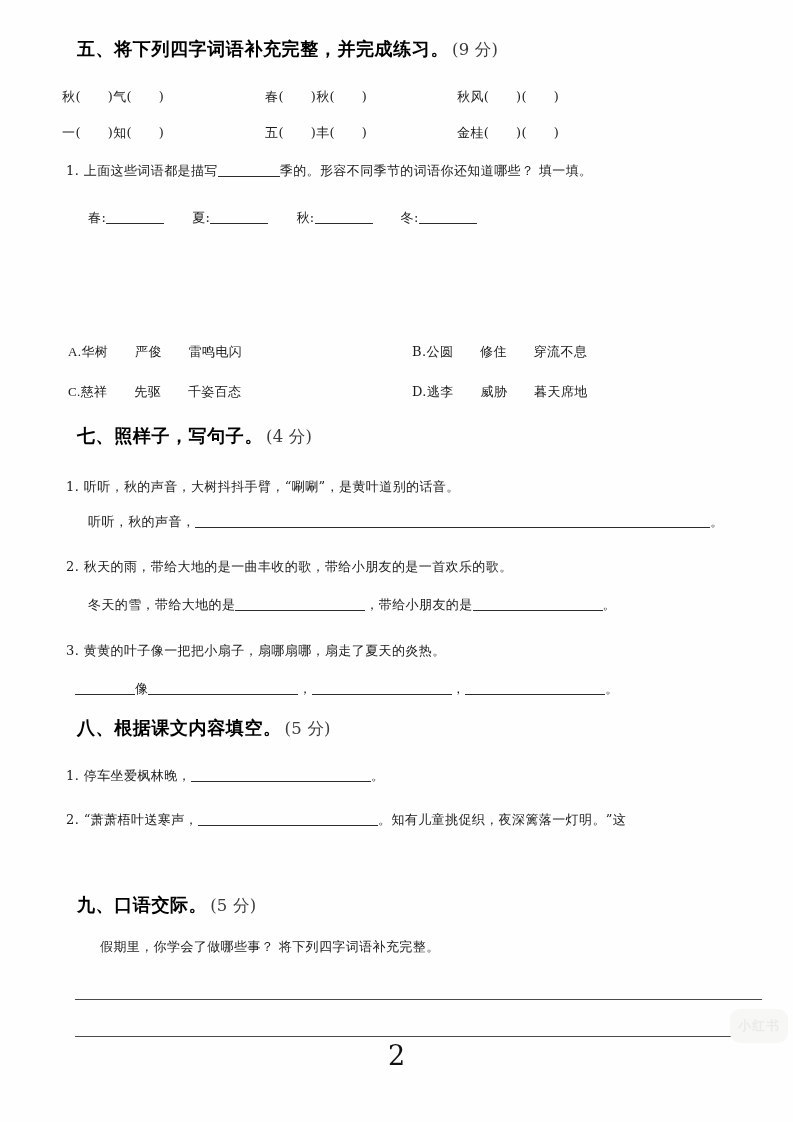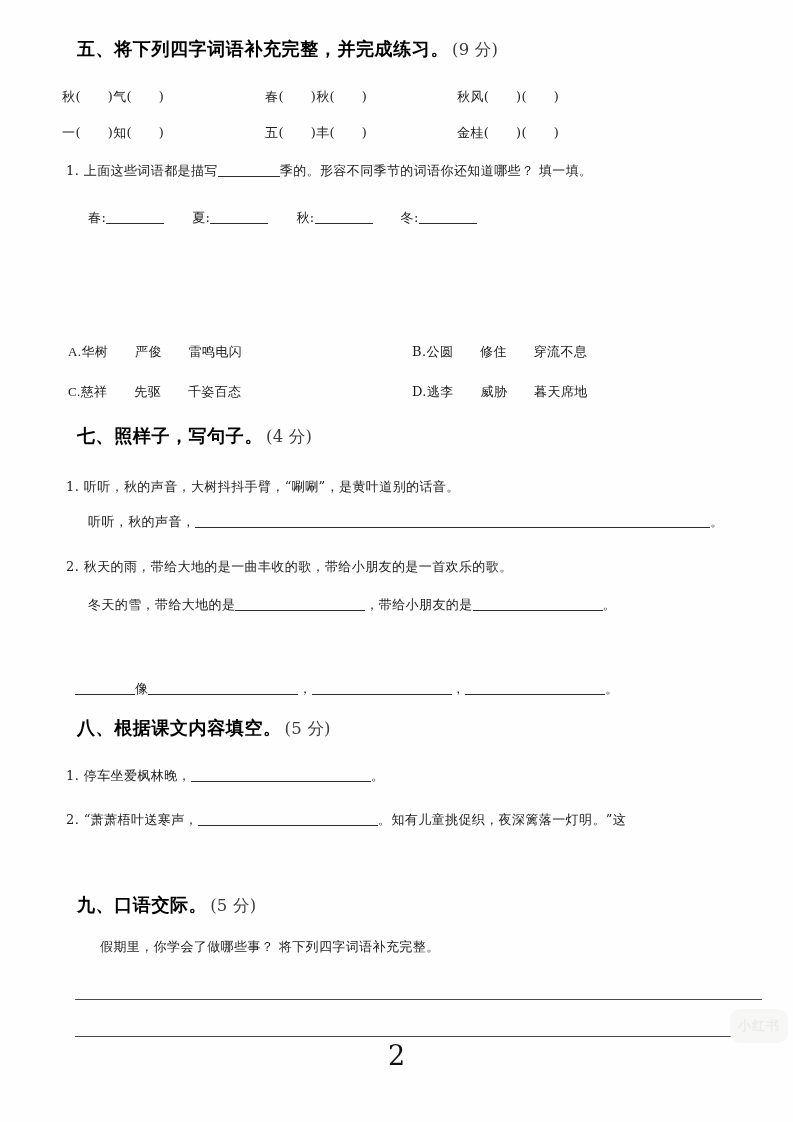--- a/index.html
+++ b/index.html
@@ -89,20 +89,21 @@
   <div class="line" style="top:381px;left:68px"><span class="opt-a">C.慈祥　　先驱　　千姿百态</span><span class="opt-b">D.逃李　　威胁　　暮天席地</span></div>
 
   <div class="line heading" style="top:425px;left:38px"><span>七、</span><span>照样子，写句子。</span><span class="score">(4 分)</span></div>
 
   <div class="line" style="top:476px;left:66px">1. 听听，秋的声音，大树抖抖手臂，“唰唰”，是黄叶道别的话音。</div>
   <div class="line" style="top:511px;left:88px"><span class="seg-t">听听，秋的声音，</span><span class="blank" style="width: 515px;"></span><span class="seg-t">。</span></div>
 
   <div class="line" style="top:556px;left:66px">2. 秋天的雨，带给大地的是一曲丰收的歌，带给小朋友的是一首欢乐的歌。</div>
   <div class="line" style="top:594px;left:88px"><span class="seg-t">冬天的雪，带给大地的是</span><span class="blank" style="width: 130px;"></span><span class="seg-t">，带给小朋友的是</span><span class="blank" style="width: 130px;"></span><span class="seg-t">。</span></div>
 
+  <div class="line" style="top:640px;left:66px">3. 黄黄的叶子像一把把小扇子，扇哪扇哪，扇走了夏天的炎热。</div>
   <div class="line" style="top:678px;left:75px"><span class="blank" style="width: 60px;"></span><span class="seg-t">像</span><span class="blank" style="width: 150px;"></span><span class="seg-t">，</span><span class="blank" style="width: 140px;"></span><span class="seg-t">，</span><span class="blank" style="width: 140px;"></span><span class="seg-t">。</span></div>
 
   <div class="line heading" style="top:717px;left:38px"><span>八、</span><span>根据课文内容填空。</span><span class="score">(5 分)</span></div>
 
   <div class="line" style="top:765px;left:66px"><span class="seg-t">1. 停车坐爱枫林晚，</span><span class="blank" style="width: 180px;"></span><span class="seg-t">。</span></div>
   <div class="line" style="top:809px;left:66px"><span class="seg-t">2. “萧萧梧叶送寒声，</span><span class="blank" style="width: 180px;"></span><span class="seg-t">。知有儿童挑促织，夜深篱落一灯明。”这</span></div>
 
   <div class="line heading" style="top:894px;left:38px"><span>九、</span><span>口语交际。</span><span class="score">(5 分)</span></div>
 
   <div class="line" style="top:936px;left:100px">假期里，你学会了做哪些事？ 将下列四字词语补充完整。</div>

